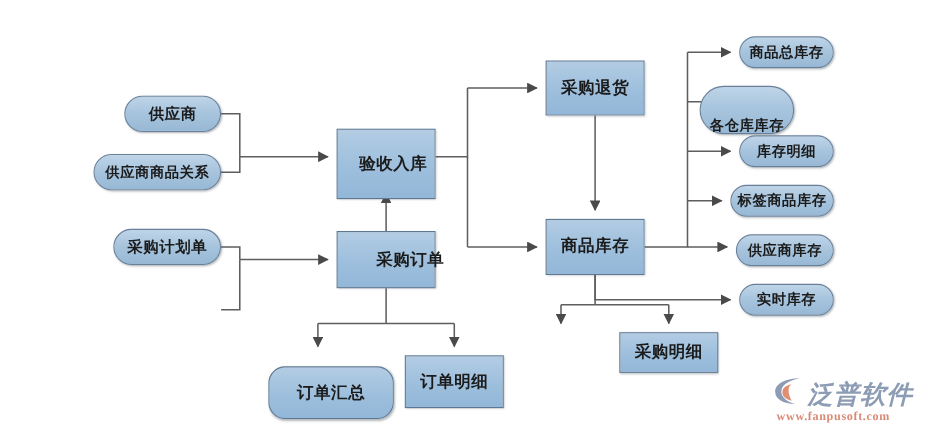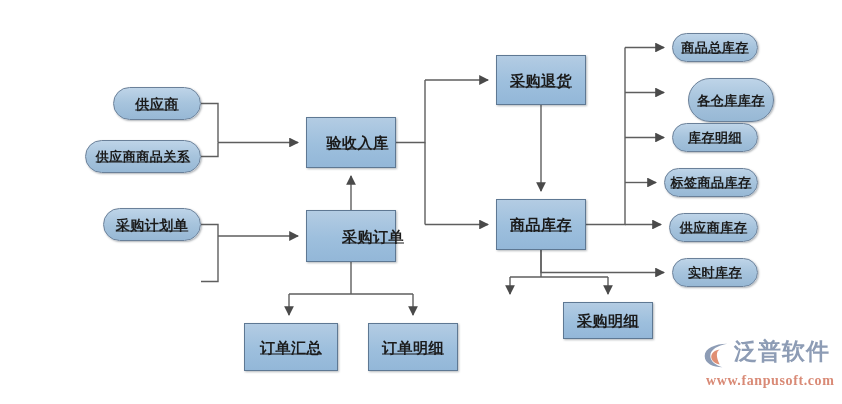--- a/index.html
+++ b/index.html
@@ -53,57 +53,57 @@
     font-size: 14px;
   }
   .node.pill.small {
     font-size: 13px;
   }
   .node-label {
     display: block;
     white-space: nowrap;
     line-height: 1;
     transform: translateY(-0.5px);
-    text-decoration: underline;
   }
 
   
   #brand {
     position: absolute;
     left: 700px;
     top: 340px;
     width: 138px;
     height: 58px;
     z-index: 4;
   }
   #brand .brand-row {
     position: absolute;
     left: 0;
     top: 0;
     display: flex;
-    align-items: flex-start;
+    align-items: flex-end;
     gap: 4px;
+    font-style: italic;
   }
   #brand .mark {
     width: 30px;
     height: 30px;
     flex: 0 0 30px;
   }
   #brand .brand-name {
     font-size: 23px;
     font-weight: bold;
     color: #8d9cb5;
     letter-spacing: 1px;
     line-height: 1;
   }
   #brand .brand-url {
     position: absolute;
     left: 6px;
     top: 33px;
-    font-size: 14px;
+    font-size: 11px;
     font-weight: bold;
     color: #d98a76;
     letter-spacing: 0.6px;
     font-family: "Liberation Serif", "DejaVu Serif", serif;
   }
 </style>
 </head>
 <body>
 
 <div id="canvas">
@@ -157,48 +157,48 @@
   <div class="node pill" style="left:113px;top:87px;width:88px;height:33px;">
     <span class="node-label">供应商</span>
   </div>
   <div class="node pill small" style="left:85px;top:140px;width:116px;height:33px;">
     <span class="node-label">供应商商品关系</span>
   </div>
   <div class="node pill" style="left:103px;top:208px;width:98px;height:33px;">
     <span class="node-label">采购计划单</span>
   </div>
 
-  <div class="node rect" style="left:306px;top:117px;width:90px;height:51px;padding-left:13px;">
+  <div class="node rect" style="left:306px;top:117px;width:90px;height:64px;padding-left:13px;">
     <span class="node-label">验收入库</span>
   </div>
   <div class="node rect" style="left:306px;top:210px;width:90px;height:52px;padding-left:44px;">
     <span class="node-label">采购订单</span>
   </div>
 
   <div class="node rect" style="left:496px;top:55px;width:90px;height:50px;">
     <span class="node-label">采购退货</span>
   </div>
   <div class="node rect" style="left:496px;top:199px;width:90px;height:51px;">
     <span class="node-label">商品库存</span>
   </div>
 
-  <div class="node rect" style="left:244px;top:323px;width:94px;height:48px;">
+  <div class="node rect" style="left:244px;top:333px;width:114px;height:48px;border-radius:15px;">
     <span class="node-label">订单汇总</span>
   </div>
   <div class="node rect" style="left:368px;top:323px;width:90px;height:48px;">
     <span class="node-label">订单明细</span>
   </div>
   <div class="node rect" style="left:563px;top:302px;width:90px;height:37px;">
     <span class="node-label">采购明细</span>
   </div>
 
   <div class="node pill small" style="left:672px;top:33px;width:86px;height:29px;">
     <span class="node-label">商品总库存</span>
   </div>
-  <div class="node pill small" style="left:688px;top:78px;width:86px;height:44px;">
+  <div class="node pill small" style="left:636px;top:78px;width:86px;height:44px;align-items:flex-end;">
     <span class="node-label">各仓库库存</span>
   </div>
   <div class="node pill small" style="left:672px;top:123px;width:86px;height:29px;">
     <span class="node-label">库存明细</span>
   </div>
   <div class="node pill small" style="left:664px;top:168px;width:94px;height:29px;">
     <span class="node-label">标签商品库存</span>
   </div>
   <div class="node pill small" style="left:669px;top:213px;width:89px;height:29px;align-items:center;">
     <span class="node-label">供应商库存</span>

